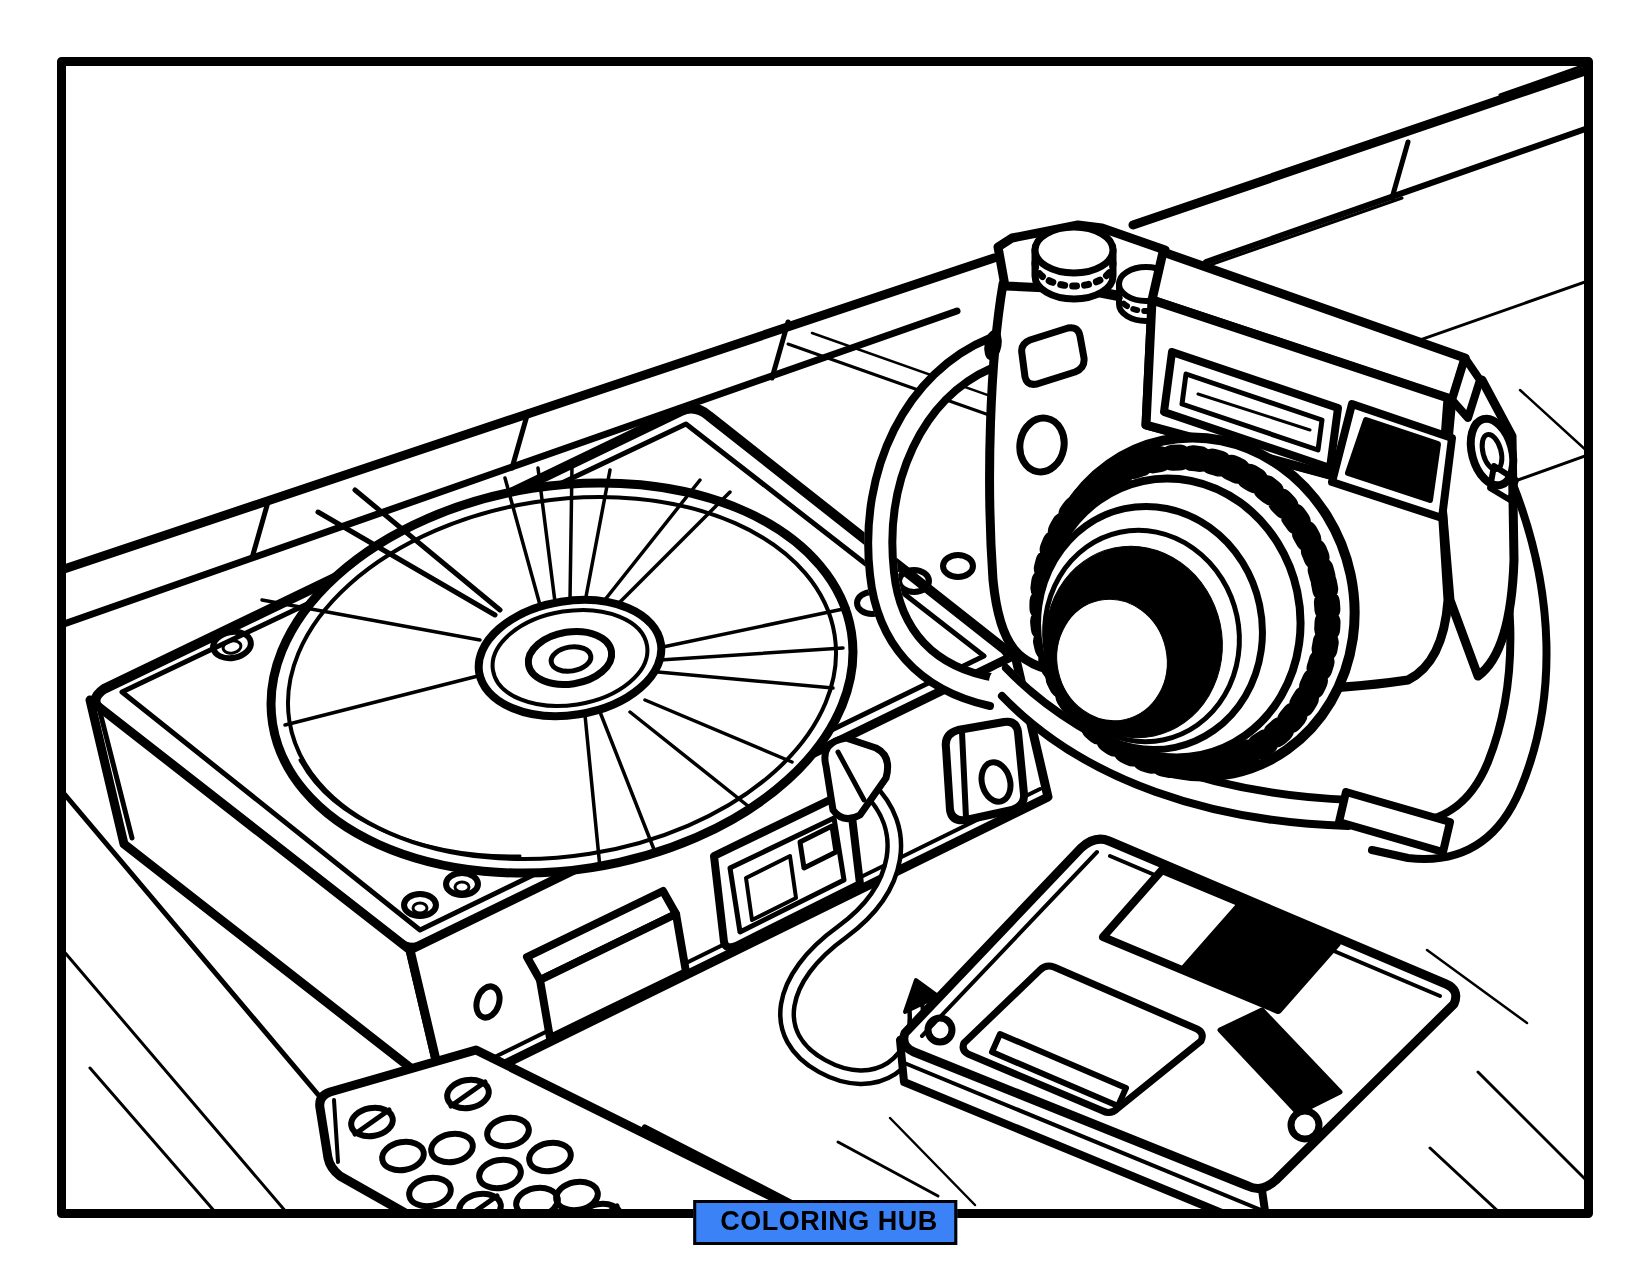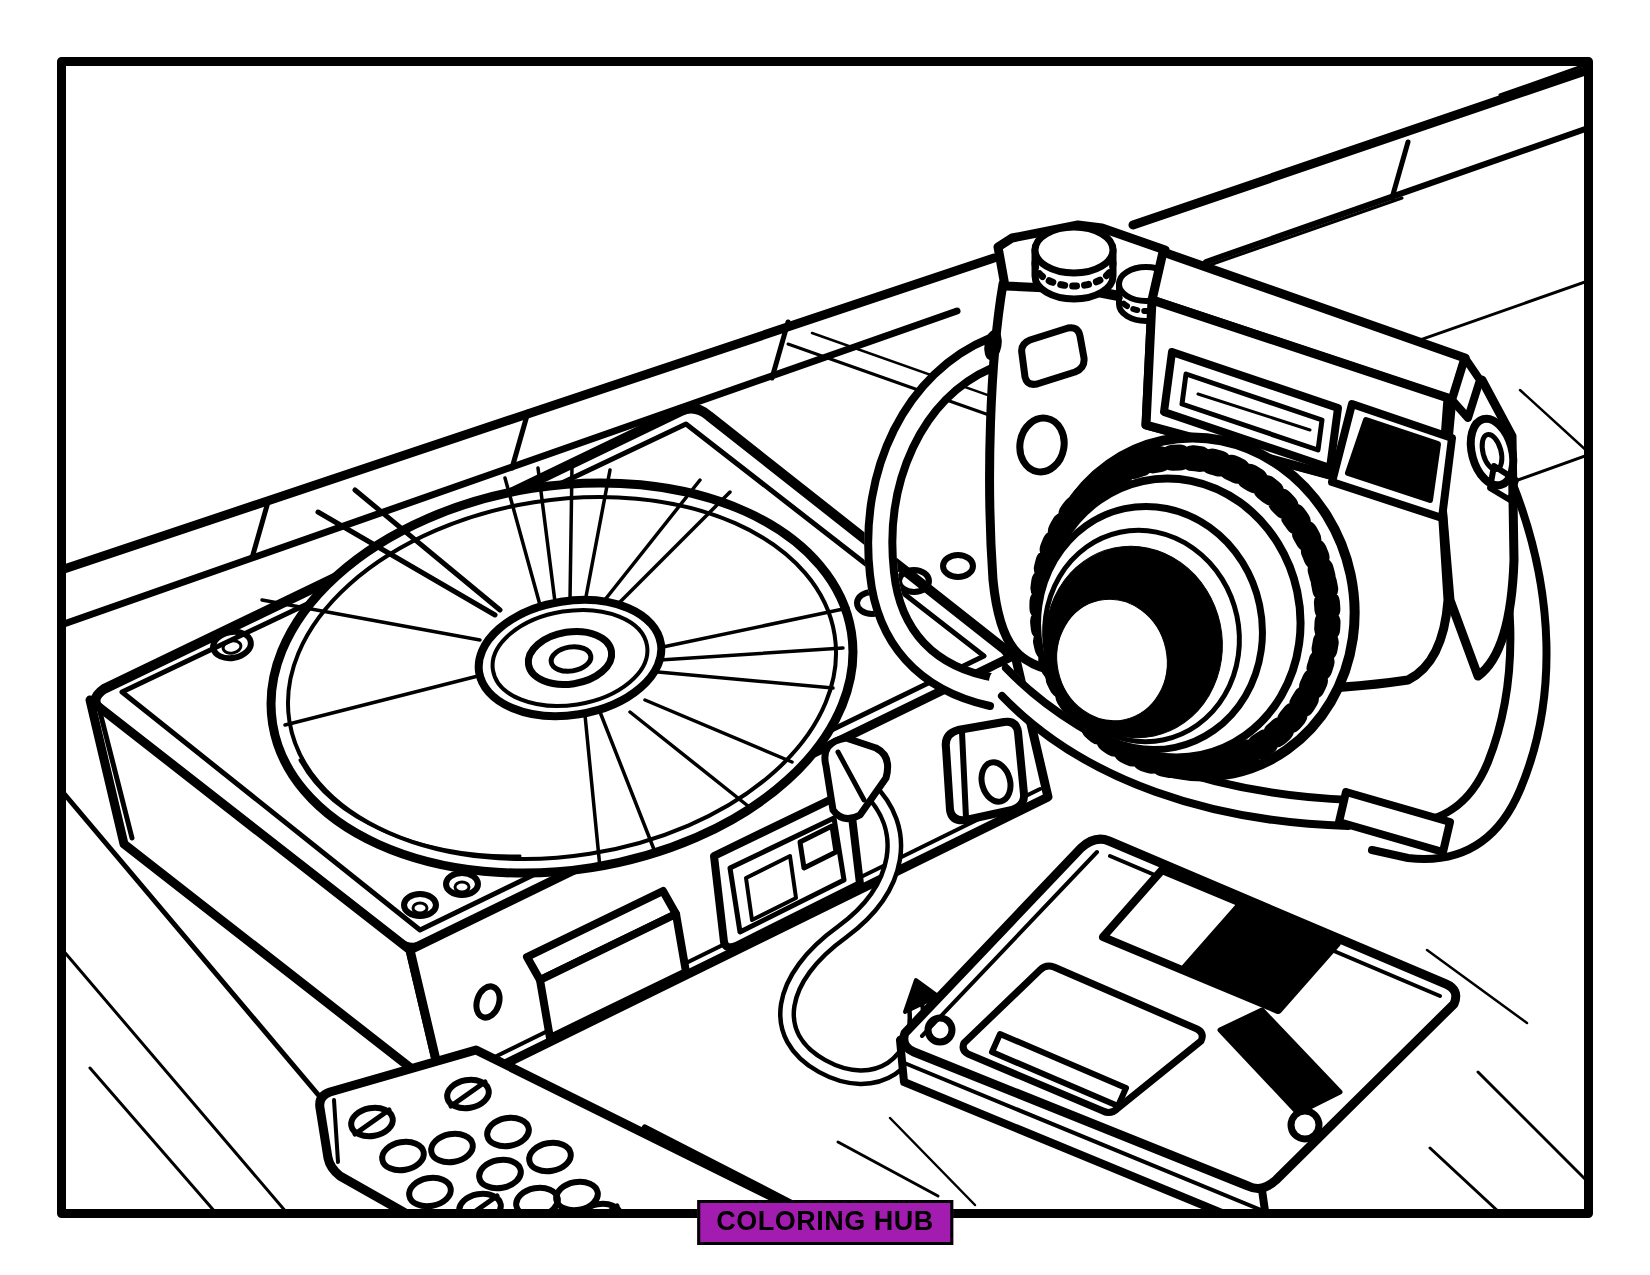--- a/index.html
+++ b/index.html
@@ -1,20 +1,20 @@
 <!DOCTYPE html>
 <html><head>
 <meta charset="utf-8">
 <style>
   html,body{margin:0;padding:0;background:#fff;}
   .page{position:relative;width:1650px;height:1275px;background:#fff;overflow:hidden;
         font-family:"Liberation Sans", sans-serif;}
   .art{position:absolute;left:0;top:0;}
   .brand-box{position:absolute;left:50%;top:1200px;transform:translateX(-50%);
-      background:#a21caf;border:3px solid #000;padding:3px 16px 5px 16px;
+      background:#3b82f6;border:3px solid #000;padding:3px 16px 5px 24px;
       font-size:27px;font-weight:700;letter-spacing:.5px;color:#000;white-space:nowrap;}
   svg *{vector-effect:none;}
 </style>
 </head>
 <body>
 
 <div class="page">
 <svg class="art" width="1650" height="1275" viewBox="0 0 1650 1275" fill="none" stroke="#000" stroke-linecap="round" stroke-linejoin="round">
 
   <defs>

